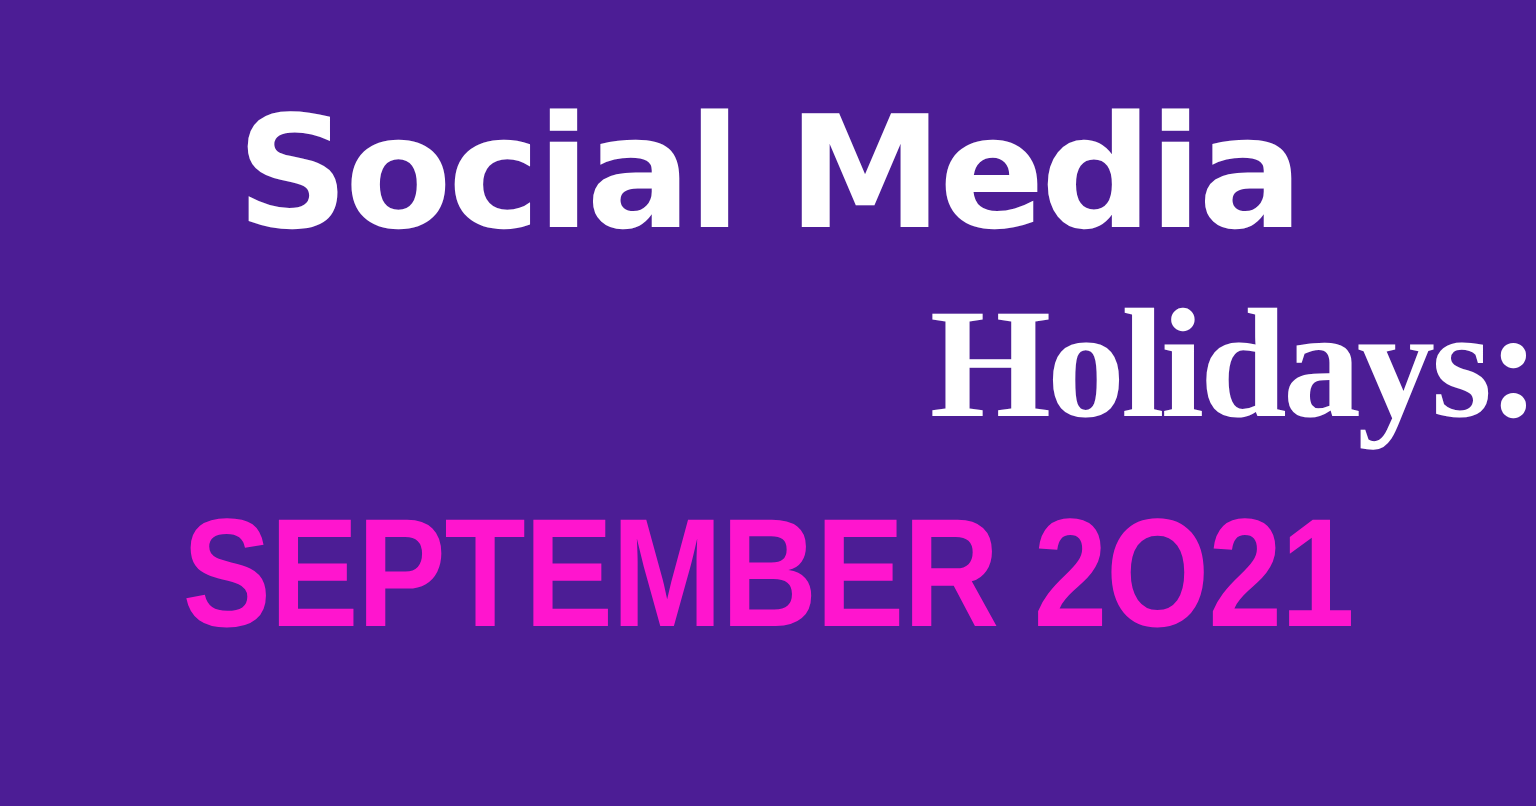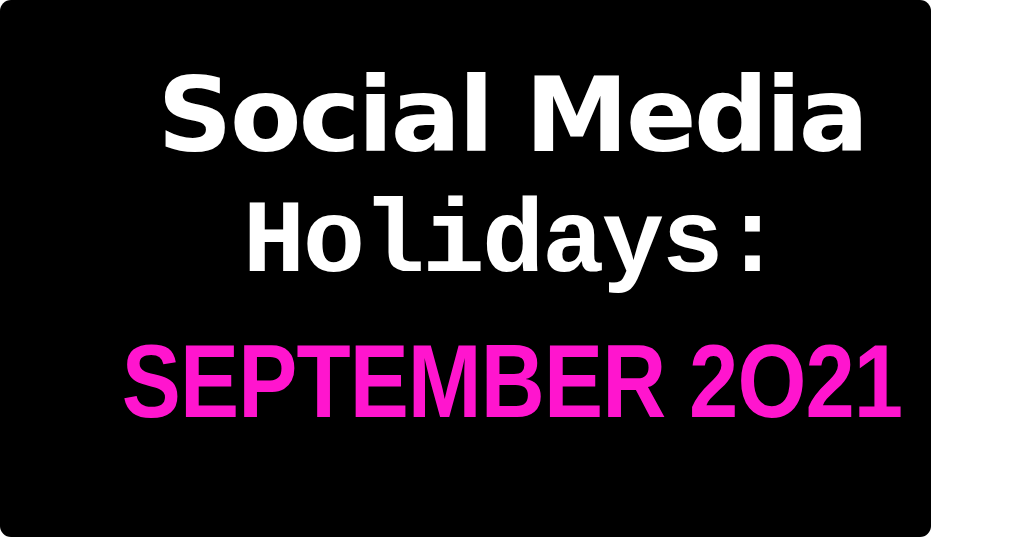--- a/index.html
+++ b/index.html
@@ -10,29 +10,28 @@
 
   body {
     width: 1024px;
     height: 537px;
     overflow: hidden;
     font-family: "Liberation Sans", sans-serif;
   }
 
   #poster {
     position: relative;
-    width: 931px;
+    width: 1024px;
     height: 537px;
-    background: #000000;
+    background: #4c1d95;
     display: flex;
     flex-direction: column;
     align-items: center;
     justify-content: flex-start;
     box-sizing: border-box;
-    border-radius: 11px;
   }
 
   .headline-block {
     position: absolute;
     left: 0;
     top: 0;
     width: 1024px;
     height: 537px;
     display: flex;
     flex-direction: column;
@@ -55,23 +54,23 @@
     white-space: nowrap;
     -webkit-font-smoothing: antialiased;
   }
 
   
   .line-secondary {
     position: absolute;
     left: 0;
     top: 191px;
     width: 1024px;
-    text-align: center;
+    text-align: right;
     color: #ffffff;
-    font-family: Liberation Mono, monospace;
+    font-family: Liberation Serif, serif;
     font-weight: 700;
     font-size: 104px;
     line-height: 104px;
     letter-spacing: -2.6px;
     white-space: nowrap;
     -webkit-font-smoothing: antialiased;
   }
 
   
   .line-accent {

